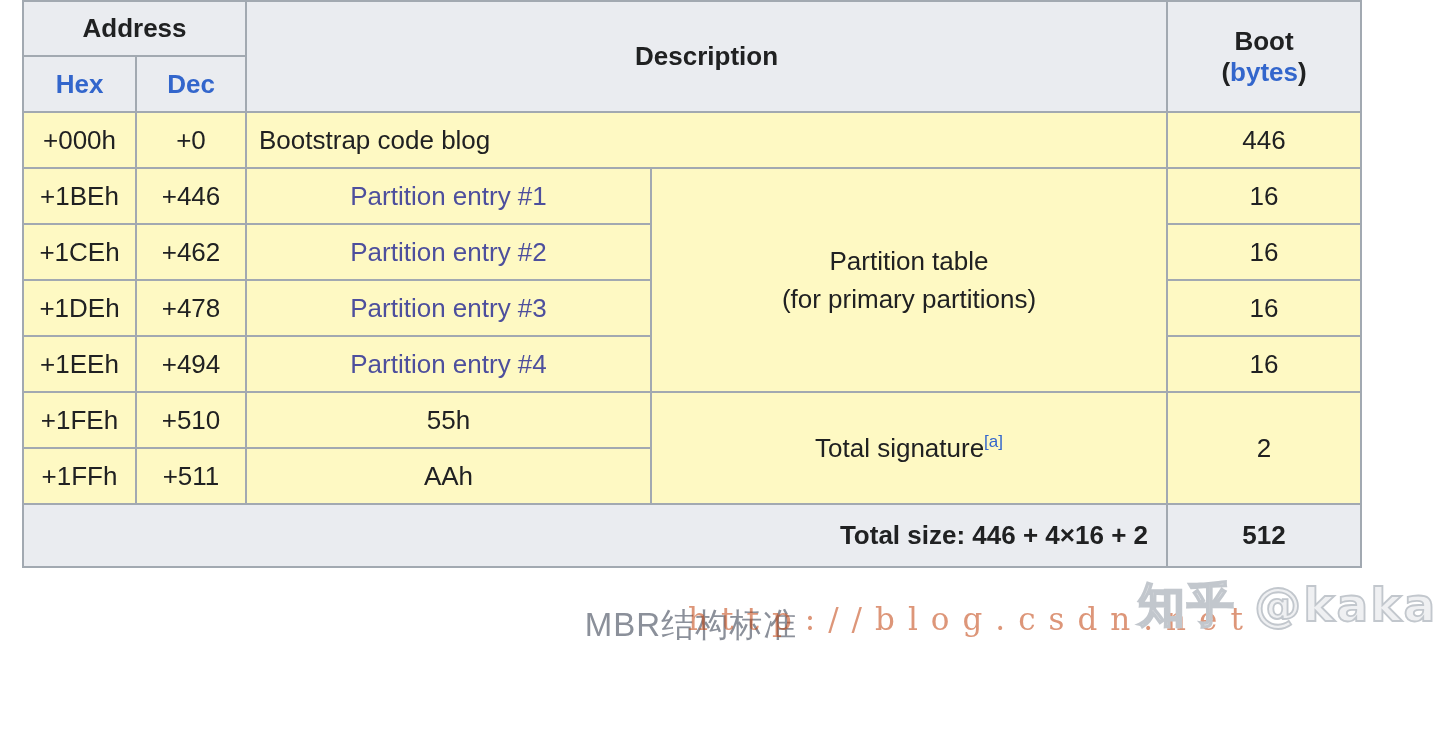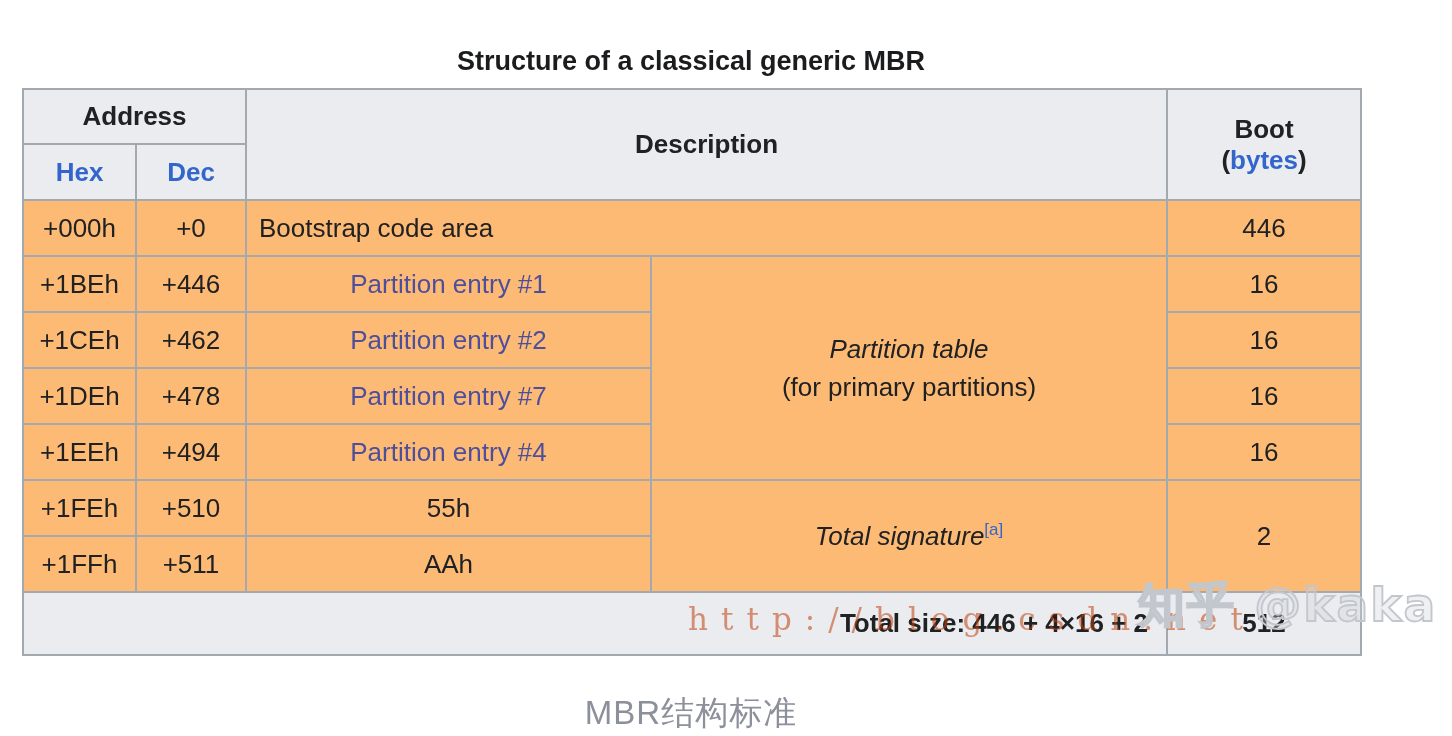--- a/index.html
+++ b/index.html
@@ -37,25 +37,25 @@
     text-align: center;
     vertical-align: middle;
     overflow: hidden;
   }
   table.mbr th {
     background: #eaecf0;
     font-weight: bold;
     color: #202122;
     margin-left: 40px;
   }
-  table.mbr td { background: #fdba74; }
+  table.mbr td { background: #fef9c3; }
   .left { text-align: left !important; }
   .link-blue { color: #3366cc; cursor: pointer; }
   .link-visited { color: #4d4f9d; cursor: pointer; }
-  .italic { font-style: italic; }
+  .italic { }
   .desc2 { line-height: 38px; }
   .sup-note {
     font-size: 17px;
     vertical-align: super;
     line-height: 0;
     color: #3366cc;
     cursor: pointer;
   }
   tr.footer-row th {
     background: #eaecf0;
@@ -97,21 +97,20 @@
     white-space: nowrap;
     pointer-events: none;
     z-index: 6;
   }
 </style>
 </head>
 <body>
 
 <div class="wrap">
 
-  <div class="page-title">Structure of a classical generic MBR</div>
 
   <table class="mbr">
     <colgroup>
       <col style="width:113px">
       <col style="width:110px">
       <col style="width:405px">
       <col style="width:516px">
       <col style="width:194px">
     </colgroup>
 
@@ -126,21 +125,21 @@
     </tr>
 
     <tr style="height:56px">
       <th><span class="link-blue">Hex</span></th>
       <th><span class="link-blue">Dec</span></th>
     </tr>
 
     <tr style="height:56px">
       <td>+000h</td>
       <td>+0</td>
-      <td colspan="2" class="left">Bootstrap code area</td>
+      <td colspan="2" class="left">Bootstrap code blog</td>
       <td>446</td>
     </tr>
 
     <tr style="height:56px">
       <td>+1BEh</td>
       <td>+446</td>
       <td><span class="link-visited">Partition entry #1</span></td>
       <td rowspan="4" class="desc2">
         <span class="italic">Partition table</span><br>
         <span>(for primary partitions)</span>
@@ -151,21 +150,21 @@
     <tr style="height:56px">
       <td>+1CEh</td>
       <td>+462</td>
       <td><span class="link-visited">Partition entry #2</span></td>
       <td>16</td>
     </tr>
 
     <tr style="height:56px">
       <td>+1DEh</td>
       <td>+478</td>
-      <td><span class="link-visited">Partition entry #7</span></td>
+      <td><span class="link-visited">Partition entry #3</span></td>
       <td>16</td>
     </tr>
 
     <tr style="height:56px">
       <td>+1EEh</td>
       <td>+494</td>
       <td><span class="link-visited">Partition entry #4</span></td>
       <td>16</td>
     </tr>
 

